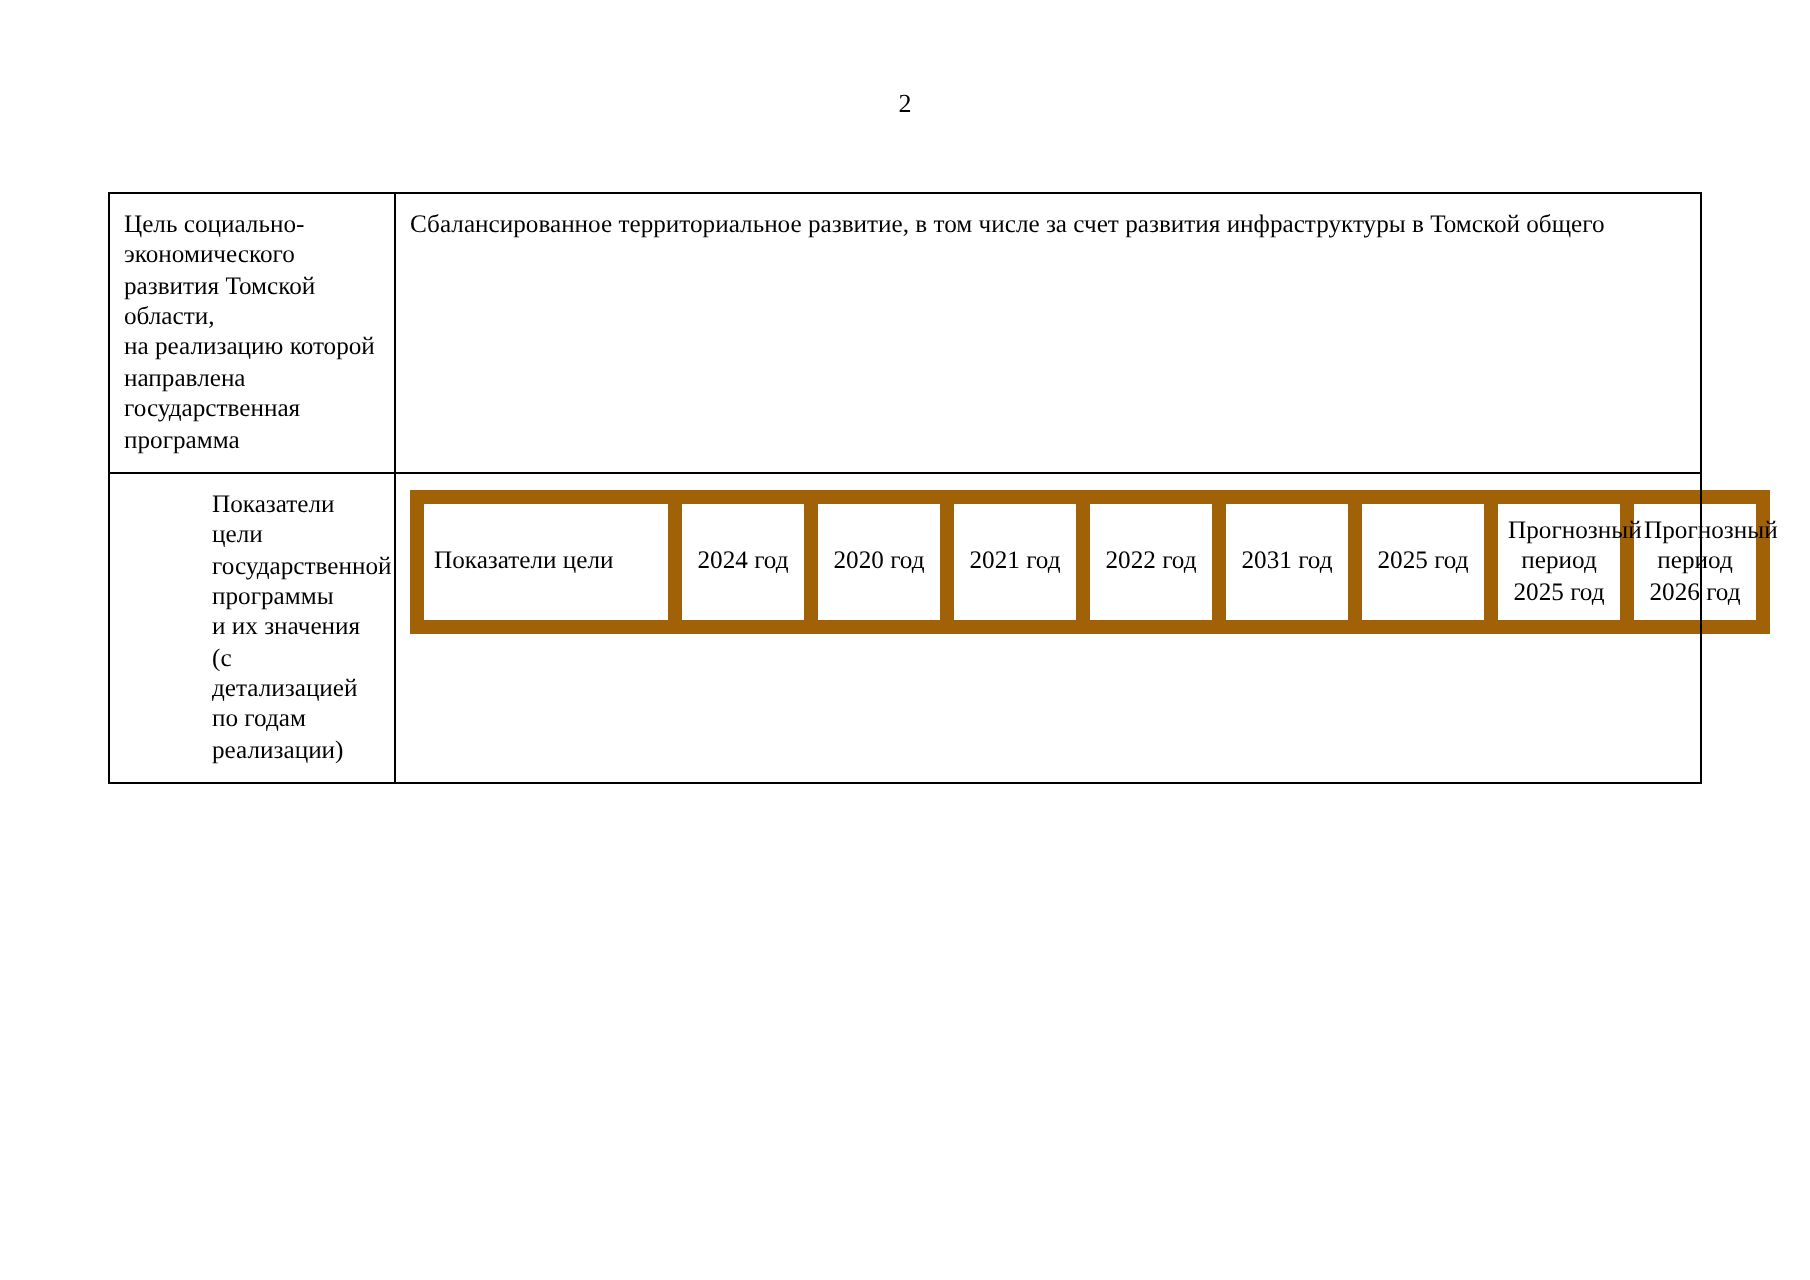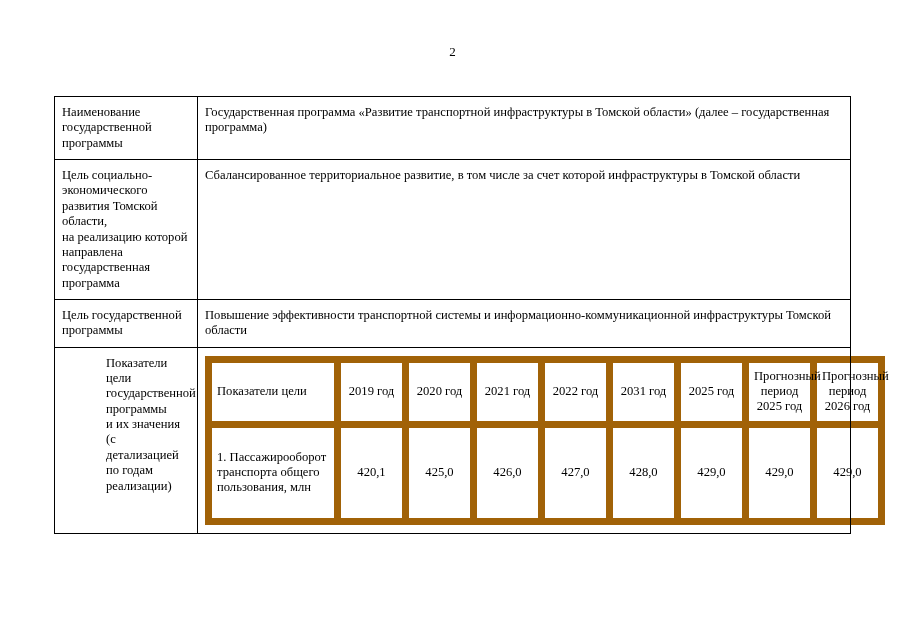--- a/index.html
+++ b/index.html
@@ -99,42 +99,30 @@
 <body>
 
 <div class="page">
 
   <div class="page-number">2</div>
 
   <div class="doc-table-wrap">
     <table class="doc-table">
       <tbody>
 
-        <tr>
-          <td class="label-cell">
-            <span class="lbl">Наименование государственной программы</span>
-          </td>
-          <td class="value-cell">Государственная программа «Развитие транспортной инфраструктуры в Томской области» (далее – государственная программа)</td>
-        </tr>
 
 
         <tr>
           <td class="label-cell">
             <span class="lbl" style="white-space: pre-line;">Цель социально-экономического развития Томской области,
 на реализацию которой направлена государственная программа</span>
           </td>
-          <td class="value-cell">Сбалансированное территориальное развитие, в том числе за счет которой инфраструктуры в Томской области</td>
+          <td class="value-cell">Сбалансированное территориальное развитие, в том числе за счет развития инфраструктуры в Томской общего</td>
         </tr>
 
-        <tr>
-          <td class="label-cell">
-            <span class="lbl">Цель государственной программы</span>
-          </td>
-          <td class="value-cell">Повышение эффективности транспортной системы и информационно-коммуникационной инфраструктуры Томской области</td>
-        </tr>
 
         <tr>
           <td class="label-cell">
             <span class="lbl" style="white-space: pre-line; margin-left: 44px;">Показатели цели государственной программы
 и их значения
 (с детализацией
 по годам
 реализации)</span>
           </td>
           <td class="indicators-cell">
@@ -146,39 +134,28 @@
                 <col style="width: 68px;">
                 <col style="width: 68px;">
                 <col style="width: 68px;">
                 <col style="width: 68px;">
                 <col style="width: 68px;">
                 <col style="width: 68px;">
               </colgroup>
               <tbody>
                 <tr>
                   <td class="sub-head-name">Показатели цели</td>
-                  <td class="sub-head-year">2019 год</td>
+                  <td class="sub-head-year">2024 год</td>
                   <td class="sub-head-year">2020 год</td>
                   <td class="sub-head-year">2021 год</td>
                   <td class="sub-head-year">2022 год</td>
                   <td class="sub-head-year">2031 год</td>
                   <td class="sub-head-year">2025 год</td>
                   <td class="sub-head-forecast">Прогнозный период 2025 год</td>
                   <td class="sub-head-forecast">Прогнозный период 2026 год</td>
-                </tr>
-                <tr>
-                  <td class="sub-cell-name" style="height: 78px;">1. Пассажирооборот транспорта общего пользования, млн</td>
-                  <td class="sub-cell-val">420,1</td>
-                  <td class="sub-cell-val">425,0</td>
-                  <td class="sub-cell-val">426,0</td>
-                  <td class="sub-cell-val">427,0</td>
-                  <td class="sub-cell-val">428,0</td>
-                  <td class="sub-cell-val">429,0</td>
-                  <td class="sub-cell-val">429,0</td>
-                  <td class="sub-cell-val">429,0</td>
                 </tr>
               </tbody>
             </table>
           </td>
         </tr>
 
       </tbody>
     </table>
   </div>
 

